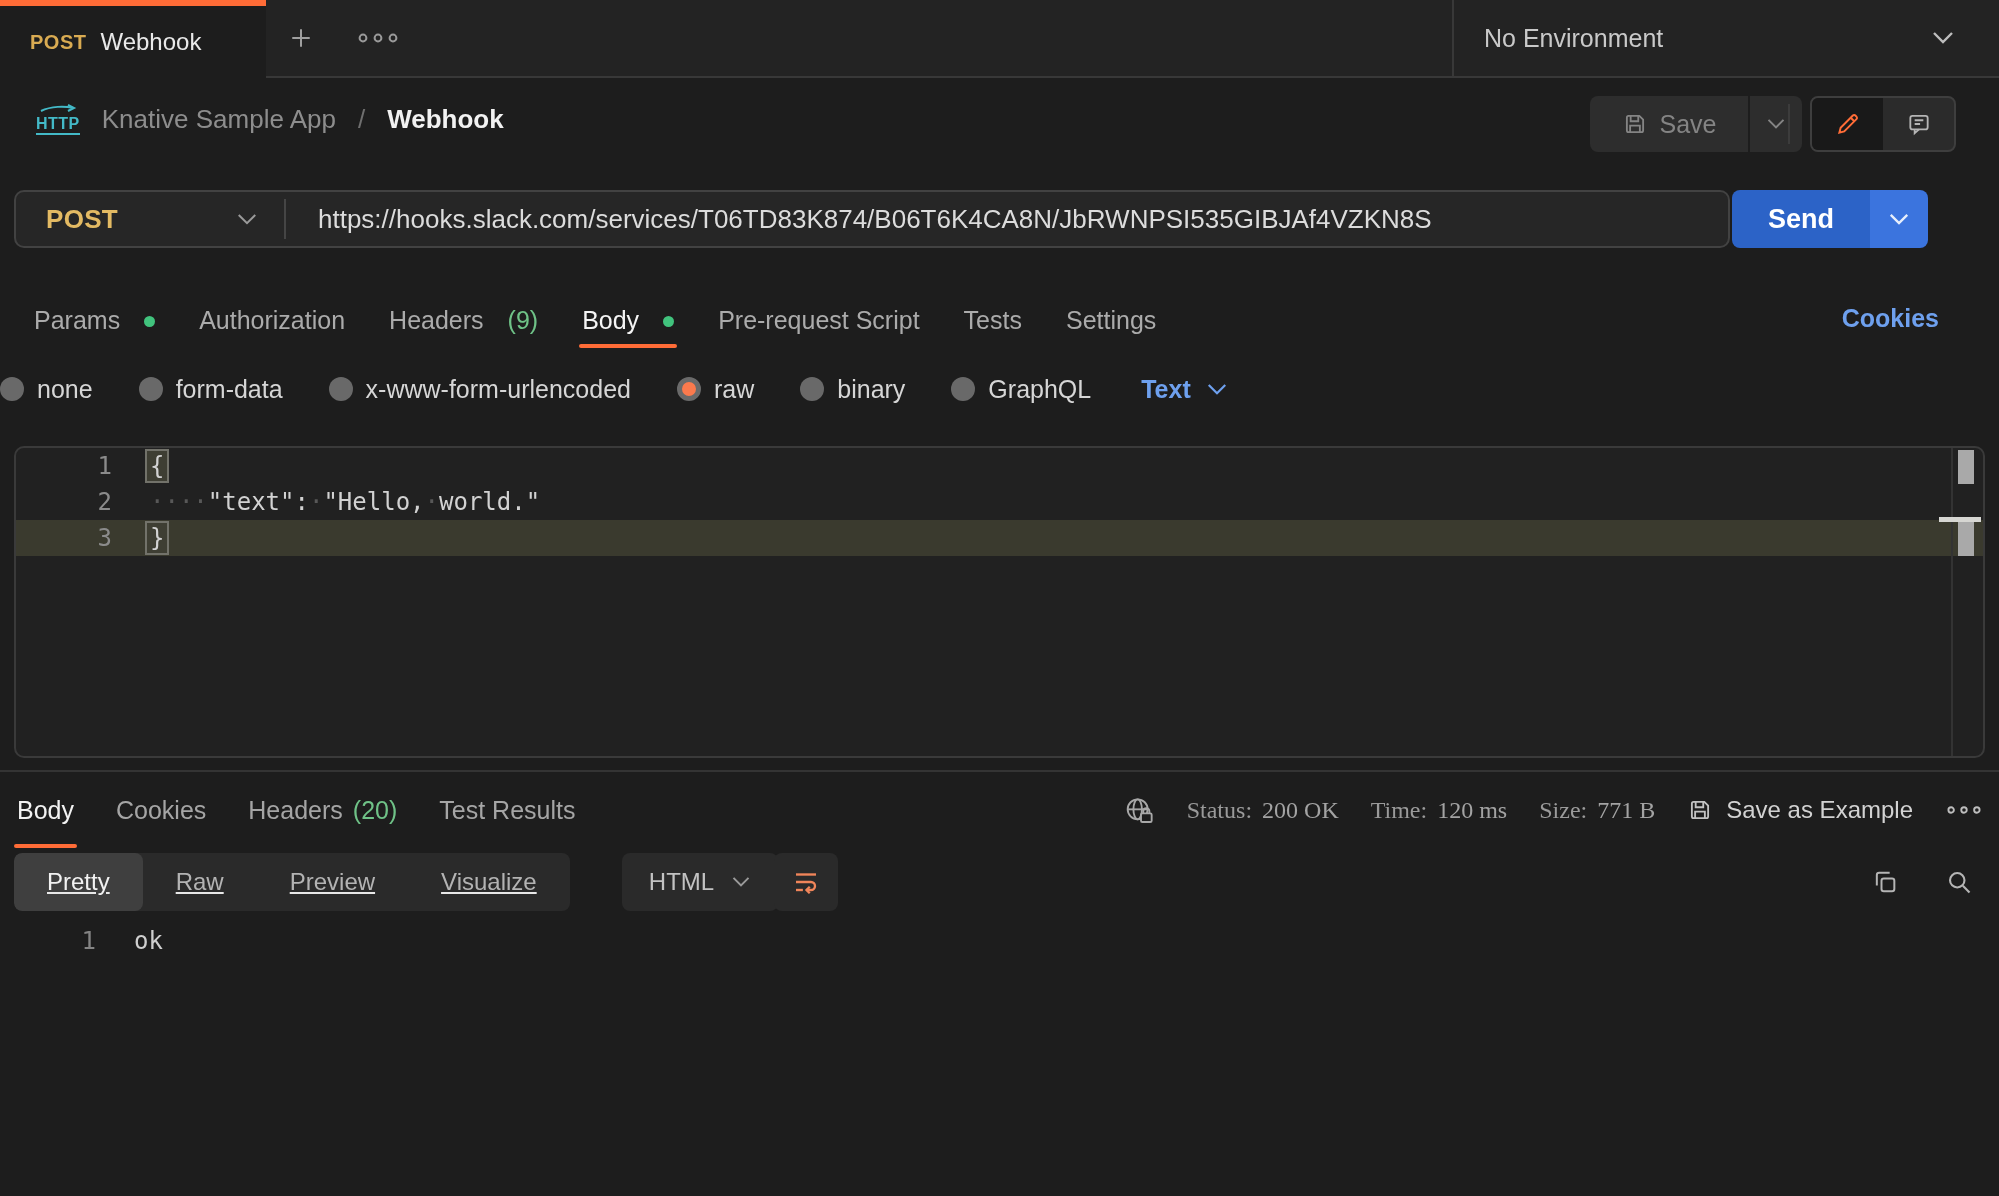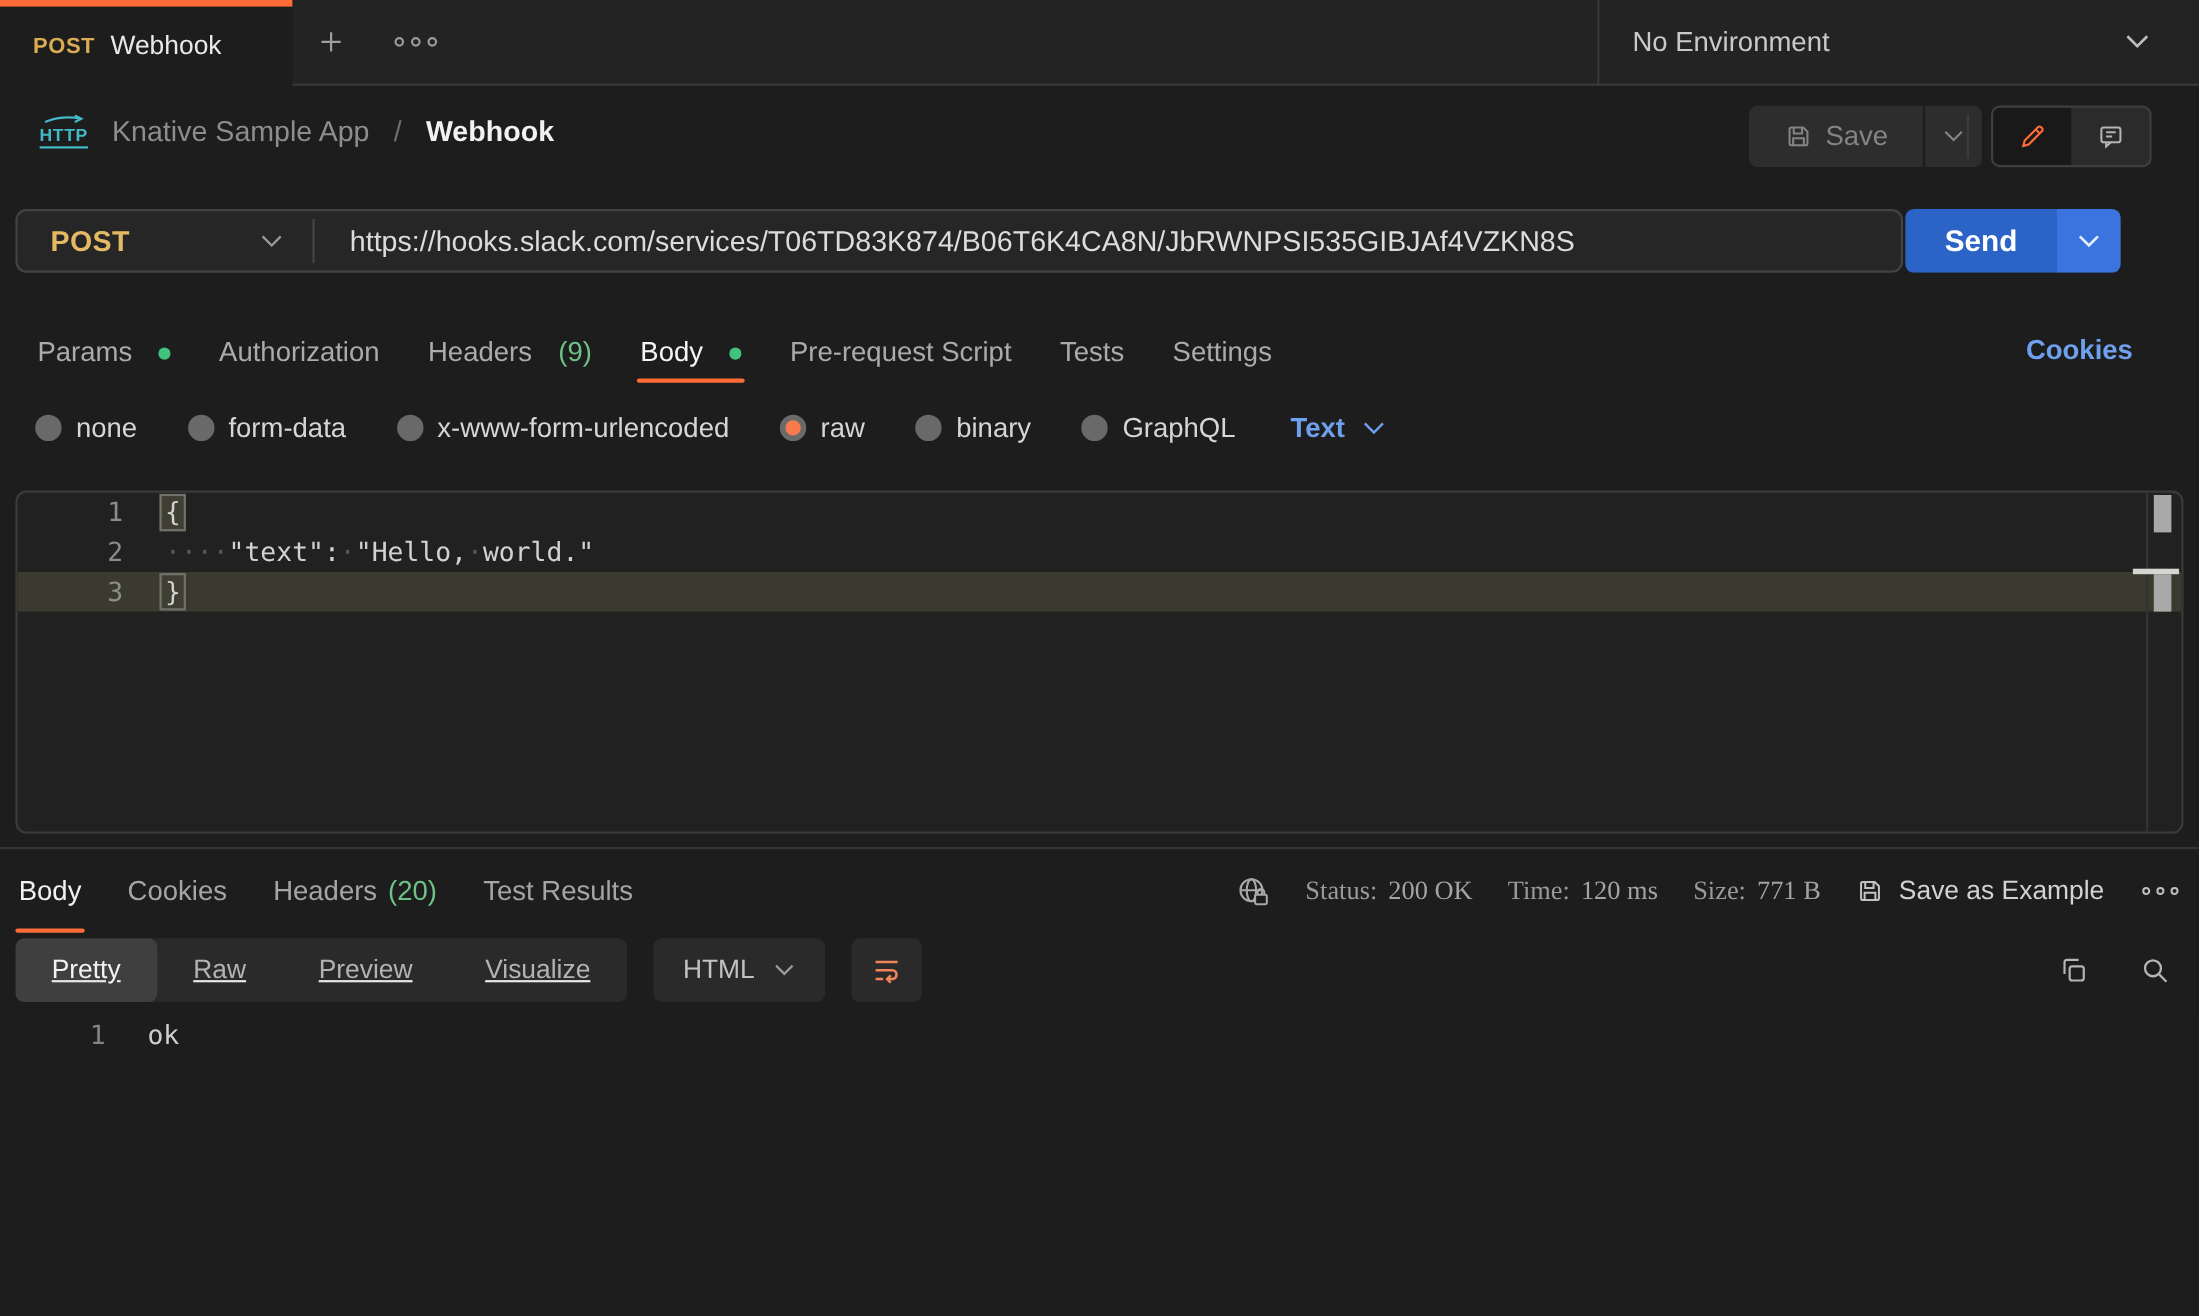--- a/index.html
+++ b/index.html
@@ -72,21 +72,21 @@
   
   .req-tabs { position:absolute; top:292px; left:0; width:1999px; height:56px; display:flex; align-items:stretch; padding-left:34px; gap:44px; font-size:25px; color:#ababab; }
   .rtab { display:flex; align-items:center; gap:24px; position:relative; }
   .rtab.active { color:#f5f5f5; }
   .rtab.active::after { content:""; position:absolute; left:-3px; right:-3px; bottom:0; height:4px; background:#ff6c37; border-radius:2px; }
   .gdot { width:11px; height:11px; border-radius:50%; background:#41c37d; margin-top:3px; }
   .badge { color:#6fc287; }
   .cookies-link { position:absolute; right:60px; top:0; height:52px; display:flex; align-items:center; color:#6ea0ee; font-weight:600; font-size:25px; }
 
   
-  .radio-row { position:absolute; top:366px; left:0; height:46px; display:flex; align-items:center; padding-left:32px; gap:46px; font-size:25px; color:#d6d6d6; }
+  .radio-row { position:absolute; top:366px; left:0; height:46px; display:flex; align-items:center; gap:46px; font-size:25px; color:#d6d6d6; }
   .radio { display:flex; align-items:center; gap:13px; }
   .rc { width:24px; height:24px; border-radius:50%; background:#696969; flex:none; }
   .rc.sel { border:5px solid #6a6a6a; background:#fb7a4d; }
   .text-dd { display:flex; align-items:center; gap:15px; color:#6ea0ee; font-weight:600; margin-left:4px; }
 
   
   .editor {
     position:absolute; top:446px; left:14px; width:1971px; height:312px;
     background:#212121; border:2px solid #3a3a3a; border-radius:10px;
     font-family:"DejaVu Sans Mono", monospace; font-size:24px; overflow:hidden;
@@ -112,21 +112,21 @@
   .resp-meta { position:absolute; right:16px; top:0; height:76px; display:flex; align-items:center; gap:32px; font-size:24px; color:#9a9a9a; }
   .meta-pair { display:flex; gap:10px; align-items:center;font-family:Liberation Serif, serif; }
   .meta-val { color:#a3a3a3; }
   .save-example { display:flex; align-items:center; gap:13px; color:#d2d2d2; }
 
   
   .resp-toolbar { position:absolute; top:853px; left:14px; width:1971px; height:58px; }
   .views { position:absolute; left:0; top:0; height:58px; display:flex; background:#2a2a2a; border-radius:8px; overflow:hidden;text-decoration:underline; }
   .view { padding:0 33px; display:flex; align-items:center; color:#b3b3b3; font-size:24px; }
   .view.active { background:#3f3f3f; color:#f2f2f2; border-radius:8px; }
-  .fmt-btn { position:absolute; left:580px; top:0; width:156px; height:58px; background:#2a2a2a; border-radius:8px; display:flex; align-items:center; justify-content:center; gap:17px; color:#c2c2c2; font-size:24px; }
+  .fmt-btn { position:absolute; left:608px; top:0; width:156px; height:58px; background:#2a2a2a; border-radius:8px; display:flex; align-items:center; justify-content:center; gap:17px; color:#c2c2c2; font-size:24px; }
   .wrap-btn { position:absolute; left:760px; top:0; width:64px; height:58px; background:#2a2a2a; border-radius:8px; display:flex; align-items:center; justify-content:center; }
   .resp-icons { position:absolute; right:12px; top:0; height:58px; display:flex; align-items:center; gap:46px; color:#b5b5b5; }
 
   
   .resp-code { position:absolute; top:920px; left:0; width:1999px; font-family:"DejaVu Sans Mono", monospace; font-size:24px; }
   .resp-line { height:42px; display:flex; align-items:center; }
   .resp-num { width:96px; text-align:right; color:#848484; }
   .resp-text { padding-left:38px; color:#cfcfcf; }
 </style>
 </head>

